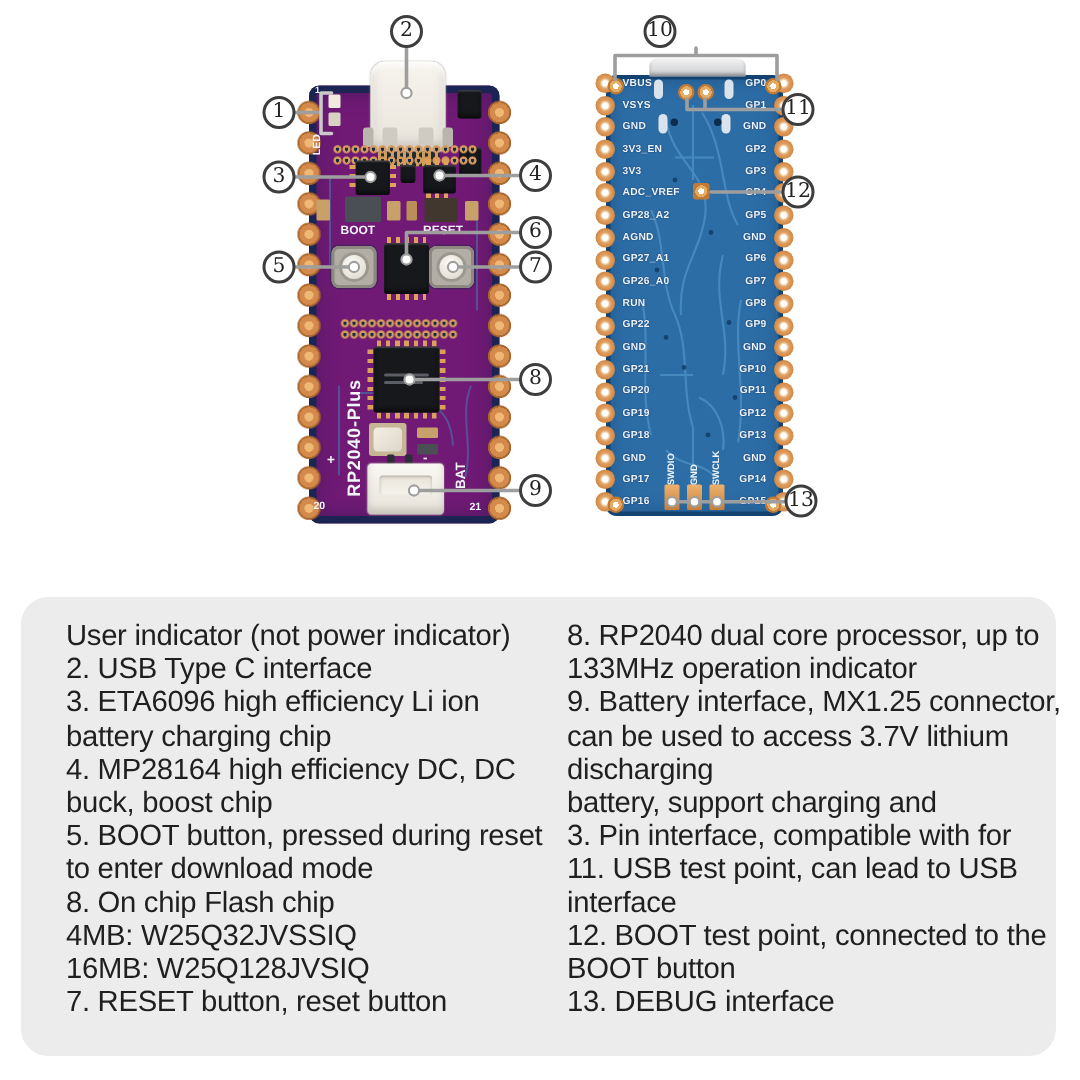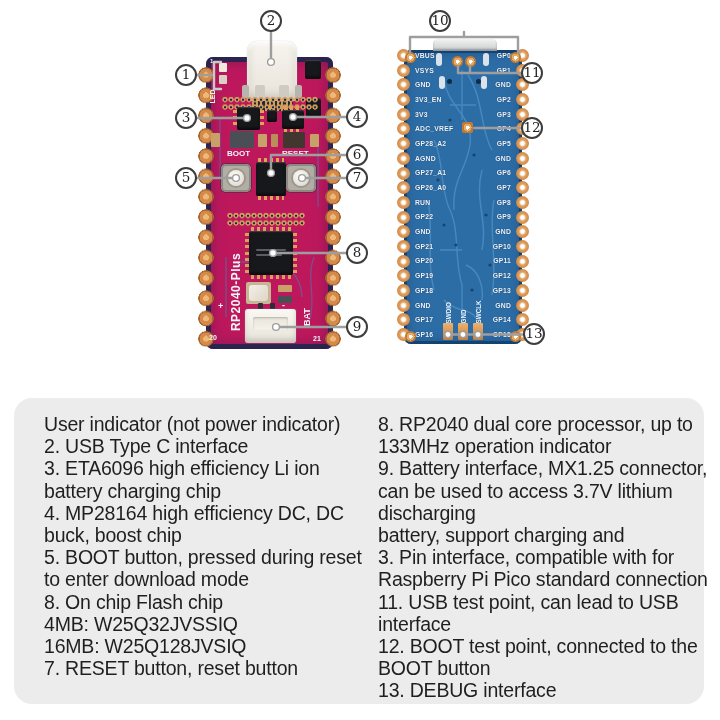--- a/index.html
+++ b/index.html
@@ -1,21 +1,21 @@
 <!DOCTYPE html>
 <html><head>
 <meta charset="utf-8">
 <style>
   html,body{margin:0;padding:0;background:#fff;}
   .stage{position:relative;width:720px;height:720px;background:#ffffff;overflow:hidden;
          font-family:"Liberation Sans",sans-serif;}
 
   
   .board{position:absolute;border-radius:7px;}
-  .board-front{left:206px;top:57px;width:127px;height:292px;background:#be185d;
+  .board-front{left:206px;top:57px;width:127px;height:292px;background:#701a75;
     box-shadow:inset 0 0 0 5px rgba(8,40,78,.75), inset 0 0 18px rgba(5,25,55,.55);text-decoration:underline;}
   .board-back{left:404px;top:50px;width:118px;height:294px;background:#2d6da6;
     box-shadow:inset 0 0 0 3px rgba(15,60,105,.8), inset 0 0 14px rgba(10,45,85,.5);}
   .traces{position:absolute;inset:0;width:100%;height:100%;}
 
   
   .pad-strip{position:absolute;top:8px;width:22px;height:284px;
     background-image:radial-gradient(circle at 11px 10px,#f0b877 0 3px,#d48a4b 3px 6.5px,#a9662c 6.5px 7.5px,transparent 8px);
     background-size:22px 20.3px;background-repeat:repeat-y;}
   .pad-strip.left{left:-11px;} .pad-strip.right{right:-11px;}
@@ -521,21 +521,20 @@
       </div>
     <div class="tcol tcol-right">
 
     <div class="tline">8. RP2040 dual core processor, up to</div>
         <div class="tline">133MHz operation indicator</div>
         <div class="tline">9. Battery interface, MX1.25 connector,</div>
         <div class="tline">can be used to access 3.7V lithium</div>
         <div class="tline">discharging</div>
         <div class="tline">battery, support charging and</div>
         <div class="tline">3. Pin interface, compatible with for</div>
-        <div class="tline">Raspberry Pi Pico standard connection</div>
         <div class="tline">11. USB test point, can lead to USB</div>
         <div class="tline">interface</div>
         <div class="tline">12. BOOT test point, connected to the</div>
         <div class="tline">BOOT button</div>
         <div class="tline">13. DEBUG interface</div>
       </div>
   </div>
 
 </div>
 

